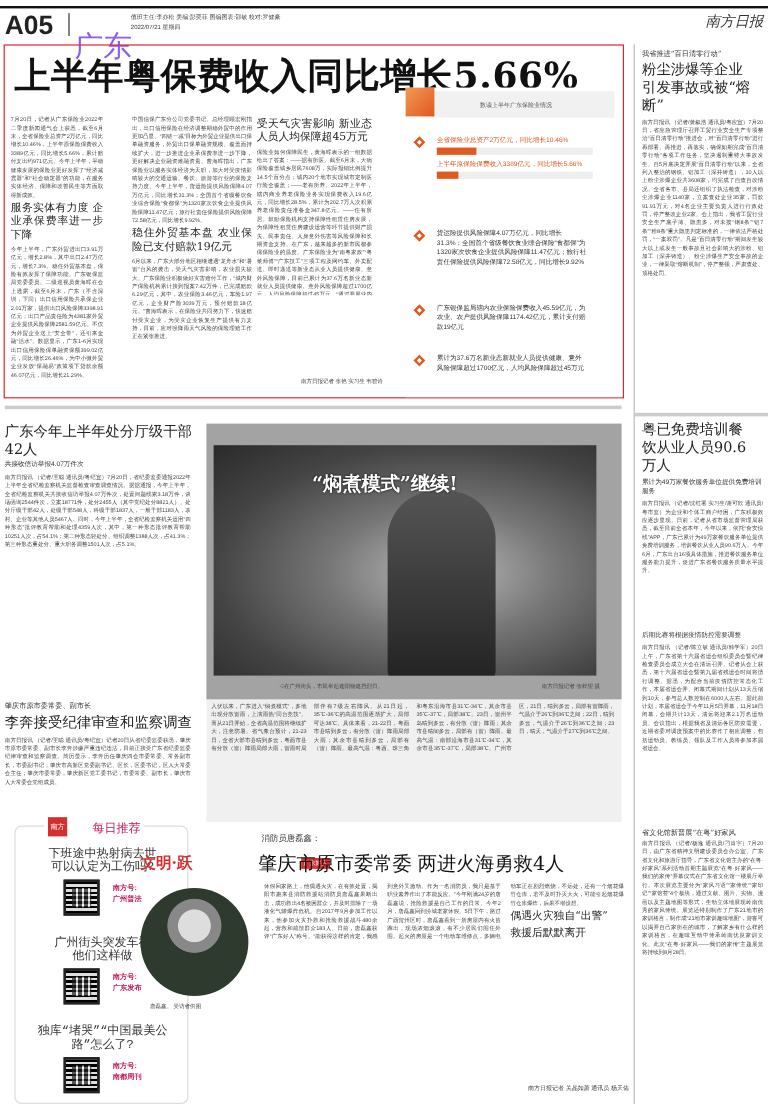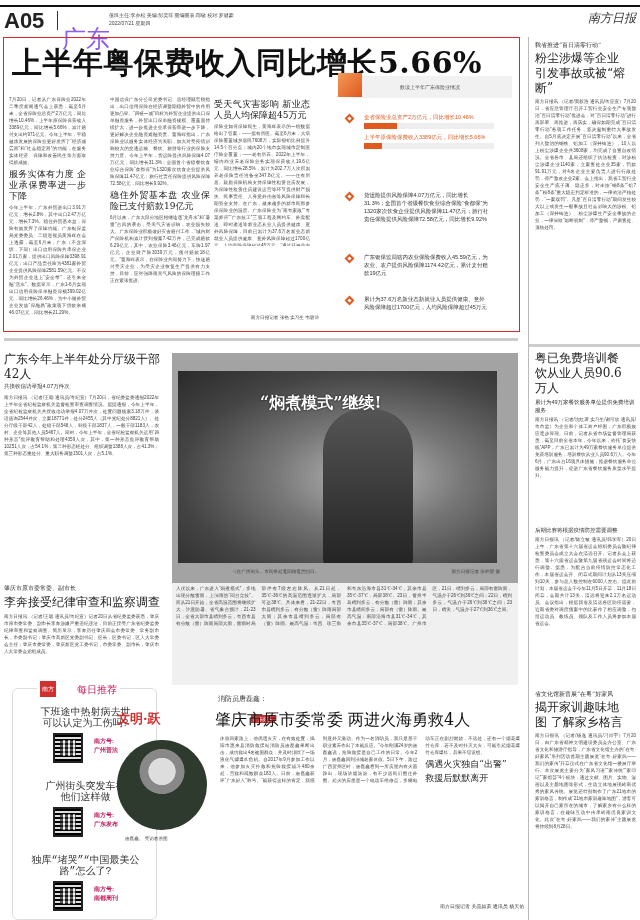--- a/index.html
+++ b/index.html
@@ -123,21 +123,20 @@
   <div class="r-kicker">我省推进“百日清零行动”</div>
   <div class="r-head">粉尘涉爆等企业引发事故或被“熔断”</div>
   <div class="r-body" style="height:240px;overflow:hidden">南方日报讯 （记者/黄叙浩 通讯员/粤应宣）7月20日，省应急管理厅召开工贸行业安全生产专项整治“百日清零行动”推进会，对“百日清零行动”进行再部署、再推进，再落实，确保如期完成“百日清零行动”各项工作任务，坚决遏制重特大事故发生。自5月底决定开展“百日清零行动”以来，全省列入整治的钢铁、铝加工（深井铸造），10人以上粉尘涉爆企业共3608家，均完成了自查自改情况。全省各市、县局还组织了执法检查，对涉粉尘涉爆企业1140家，立案查处企业35家，罚款91.91万元，对4名企业主要负责人进行行政处罚，停产整改企业2家。会上指出，我省工贸行业安全生产底子薄、隐患多，对未按“钢8条”“铝7条”“粉8条”重大隐患判定标准的，一律依法严格处罚，“一案双罚”。凡是“百日清零行动”期间发生较大以上或发生一般事故且社会影响大的涉粉、铝加工（深井铸造）、粉尘涉爆生产安全事故的企业，一律采取“熔断机制”，停产整顿，严肃查处、顶格处罚。</div>
   <div style="height:3px;background:#ccc;margin:6px 0 4px"></div>
   <div class="r-head">粤已免费培训餐饮从业人员90.6万人</div>
   <div class="r-sub">累计为49万家餐饮服务单位提供免费培训服务</div>
   <div class="r-body" style="height:110px;overflow:hidden">南方日报讯 （记者/沈红署 实习生/谢可欣 通讯员/粤市监）为企业和个体工商户纾困，广东积极效应逐步显现。日前，记者从省市场监督管理局获悉，截至目前全省本年，今年以来，依托“食安快线”APP，广东已累计为49万家餐饮服务单位提供免费培训服务，培训餐饮从业人员90.6万人。今年6月，广东出台16项具体措施，推进餐饮服务单位服务能力提升，促进广东省餐饮服务质量水平提升。</div>
   <div class="r-sub">后期比赛将根据疫情防控需要调整</div>
   <div class="r-body" style="height:150px;overflow:hidden">南方日报讯 （记者/陈立敏 通讯员/韩学军）20日上午，广东省第十六届省运会组织委员会暨纪律检查委员会成立大会在清远召开。记者从会上获悉，第十六届省运会暨第九届省残运会时间将适行调整。据悉，为配合当前疫情防控常态化工作，本届省运会开、闭幕式期间计划从13天压缩到10天，参与总人数控制在6000人左右。据此前计划，本届省运会于今年11月5日开幕，11月18日闭幕，会期共计13天，清远将迎来2.1万名运动员。会议指出，根据我省及清远各区防疫需要，近期省委对调度预案中的比赛作了相应调整，包括运动员、教练员、领队及工作人员将参加本届省运会。</div>
   <div class="r-kicker">省文化馆新晋展“在粤”好家风</div>
-  <div class="r-head">揭开家训趣味地图 了解家乡格言</div>
   <div class="r-body" style="height:150px;overflow:hidden">南方日报讯 （记者/杨逸 通讯员/刁肖宇）7月20日，由广东省精神文明建设委员会办公室、广东省文化和旅游厅指导，广东省文化馆主办的“在粤·好家风”系列活动首期主题展览“在粤·好家风——我们的家传”开幕仪式在广东省文化馆一楼展厅举行。本次展览主要分为“家风习语”“家传统”“家印记”“家馆荟”4个板块，通过文献、图片、实物、漫画以及主题地图等形式，生动立体地展现岭南优秀的家风传统。展览还特别制作了广东21地市的家训格言，制作成“21地市家训趣味地图”，游客可以揭开自己家所在的城市，了解家乡有什么样的家训格言，在趣味互动中传承岭南优良家训文化。此次“在粤·好家风——我们的家传”主题展览将持续到8月28日。</div>
 </div>
 
 <div class="leftcol">
   <div class="l-head">广东今年上半年处分厅级干部42人</div>
   <div class="l-sub">共接收信访举报4.07万件次</div>
   <div class="col" style="position:relative;width:155px;height:180px">南方日报讯 （记者/王聪 通讯员/粤纪宣）7月20日，省纪委监委通报2022年上半年全省纪检监察机关监督检查审查调查情况。据据通报，今年上半年，全省纪检监察机关共接收信访举报4.07万件次，处置问题线索3.18万件，谈话函询2544件次，立案18771件，处分2455人（其中党纪处分8821人）。处分厅级干部42人，处级干部548人，科级干部1837人，一般干部1183人，农村、企业等其他人员5467人。同时，今年上半年，全省纪检监察机关运用“四种形态”批评教育帮助和处理4359人次，其中，第一种形态批评教育帮助10251人次，占54.1%；第二种形态轻处分、组织调整1388人次，占41.3%；第三种形态重处分、重大职务调整1501人次，占5.1%。</div>
   <div class="r-kicker" style="margin:10px 0 2px">肇庆市原市委常委、副市长</div>
   <div class="l-head">李奔接受纪律审查和监察调查</div>
   <div class="col" style="position:relative;width:155px;height:90px;margin-top:3px">南方日报讯 （记者/王聪 通讯员/粤纪宣）记者20日从省纪委监委获悉，肇庆市原市委常委、副市长李奔涉嫌严重违纪违法，目前正接受广东省纪委监委纪律审查和监察调查。简历显示，李奔历任肇庆四会市委常委、常务副市长，市委副书记；肇庆市高新区党委副书记、区长，区委书记，区人大常委会主任；肇庆市委常委，肇庆新区党工委书记，市委常委、副市长，肇庆市人大常委会党组成员。</div>

